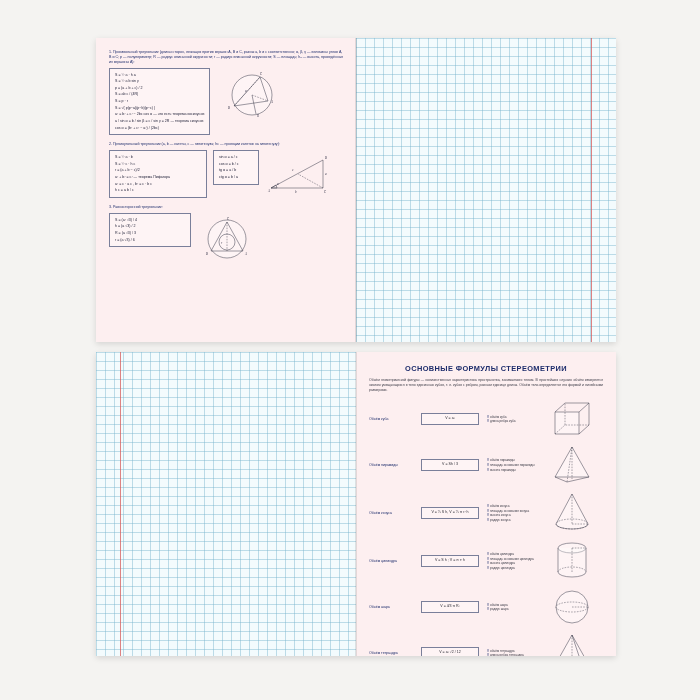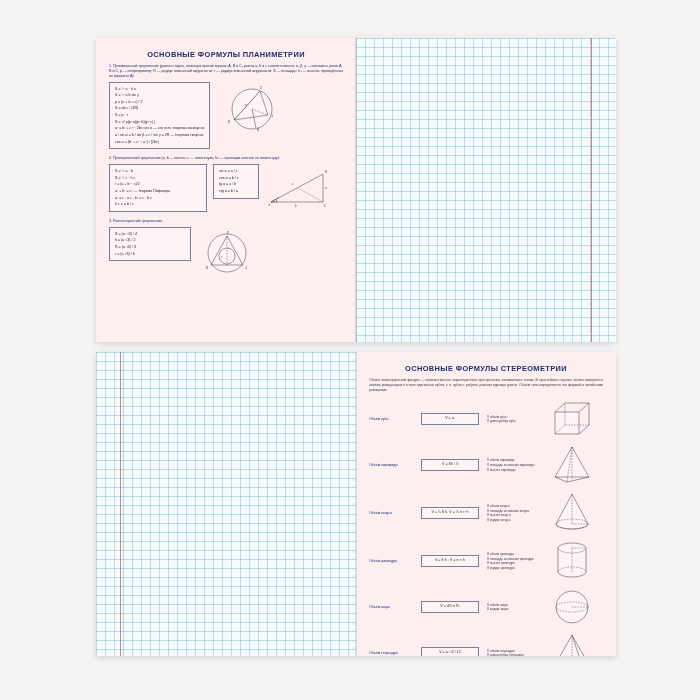--- a/index.html
+++ b/index.html
@@ -151,21 +151,20 @@
 </style>
 </head>
 <body>
 
 <div class="stage">
 
   <div class="spread" id="spread-top">
 
     <div class="page">
       <div class="content">
-        <div class="doc-title">ОСНОВНЫЕ ФОРМУЛЫ ПЛАНИМЕТРИИ</div>
 
         <div class="sec-head">1. Произвольный треугольник (длины сторон, лежащих против вершин A, B и C, равны a, b и c соответственно; α, β, γ — величины углов A, B и C; p — полупериметр; R — радиус описанной окружности; r — радиус вписанной окружности; S — площадь; hₐ — высота, проведённая из вершины A):</div>
 
         <div class="block">
           <div class="formula-box">
             <div class="row">S = ½ a · h a</div>
             <div class="row">S = ½ a b sin γ</div>
             <div class="row">p = (a + b + c) / 2</div>
             <div class="row">S = ab c / (4R)</div>
             <div class="row">S = p · r</div>

